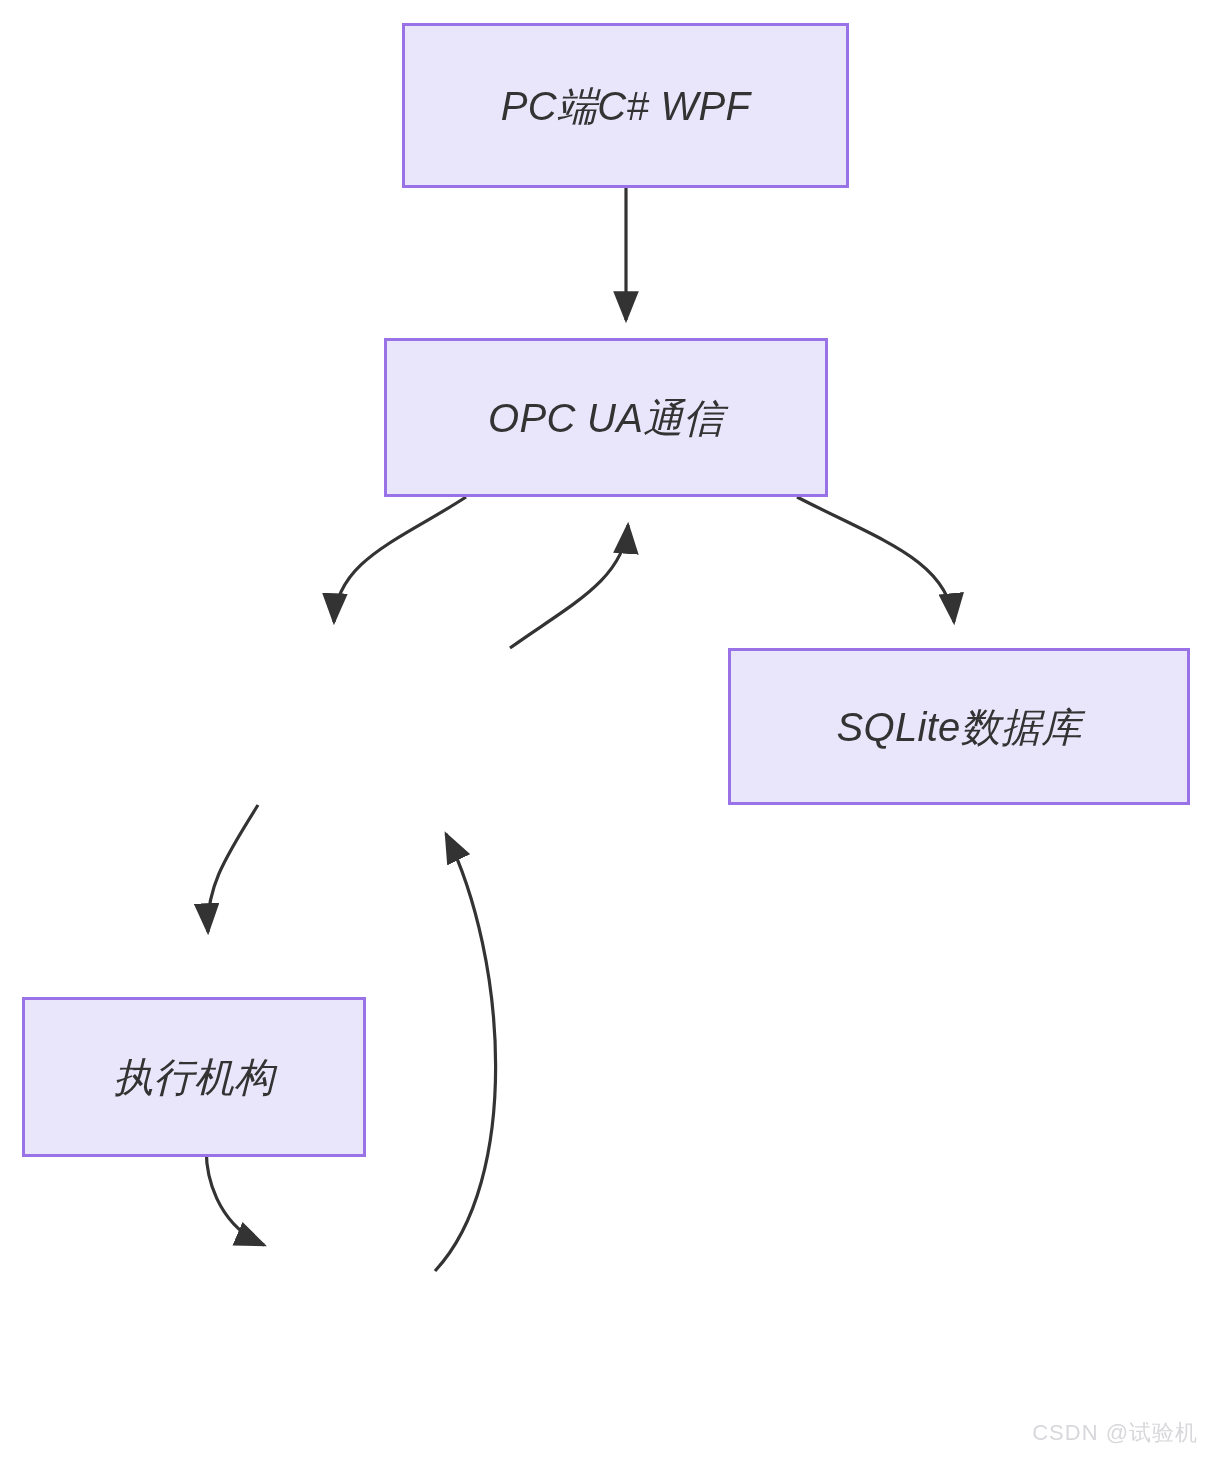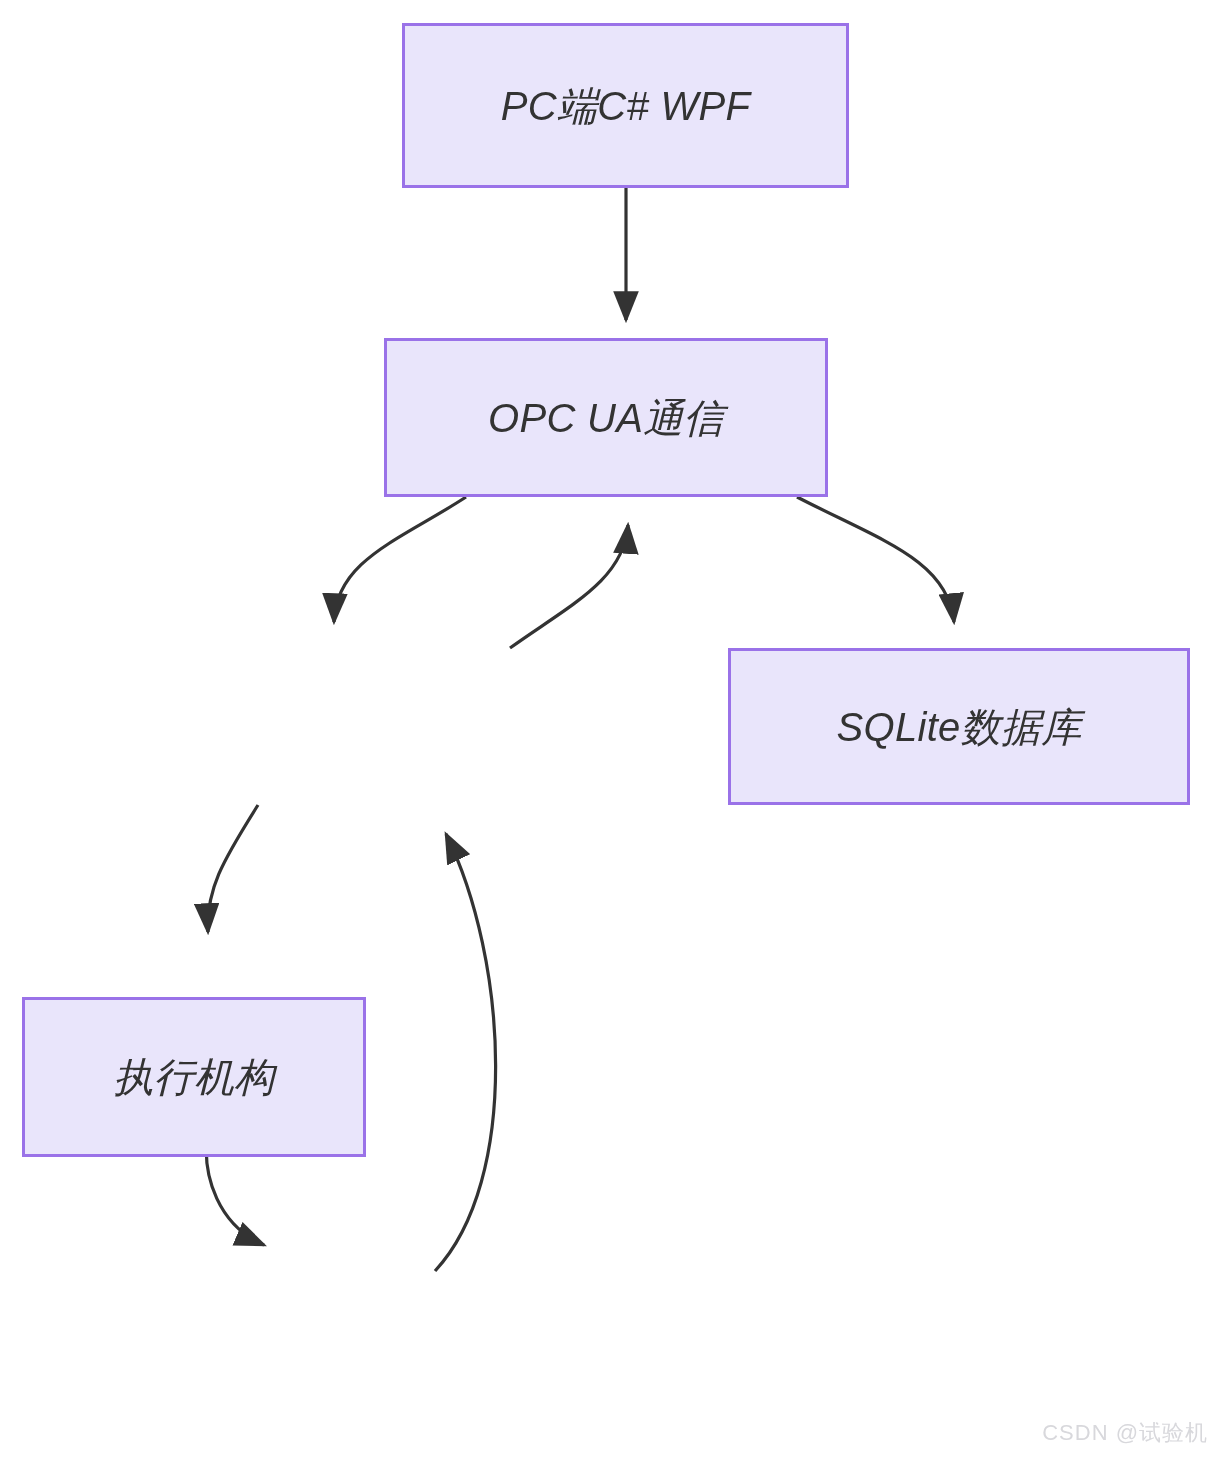--- a/index.html
+++ b/index.html
@@ -39,21 +39,21 @@
     line-height: 1.2;
     letter-spacing: 0.3px;
     white-space: nowrap;
     font-style: italic;
   }
   .node .label {
     display: block;
   }
   #watermark {
     position: absolute;
-    right: 4px;
+    right: 14px;
     bottom: 10px;
     font-size: 22px;
     color: #d8d8dc;
     letter-spacing: 1px;
     white-space: nowrap;
     user-select: none;
   }
 </style>
 </head>
 <body>

